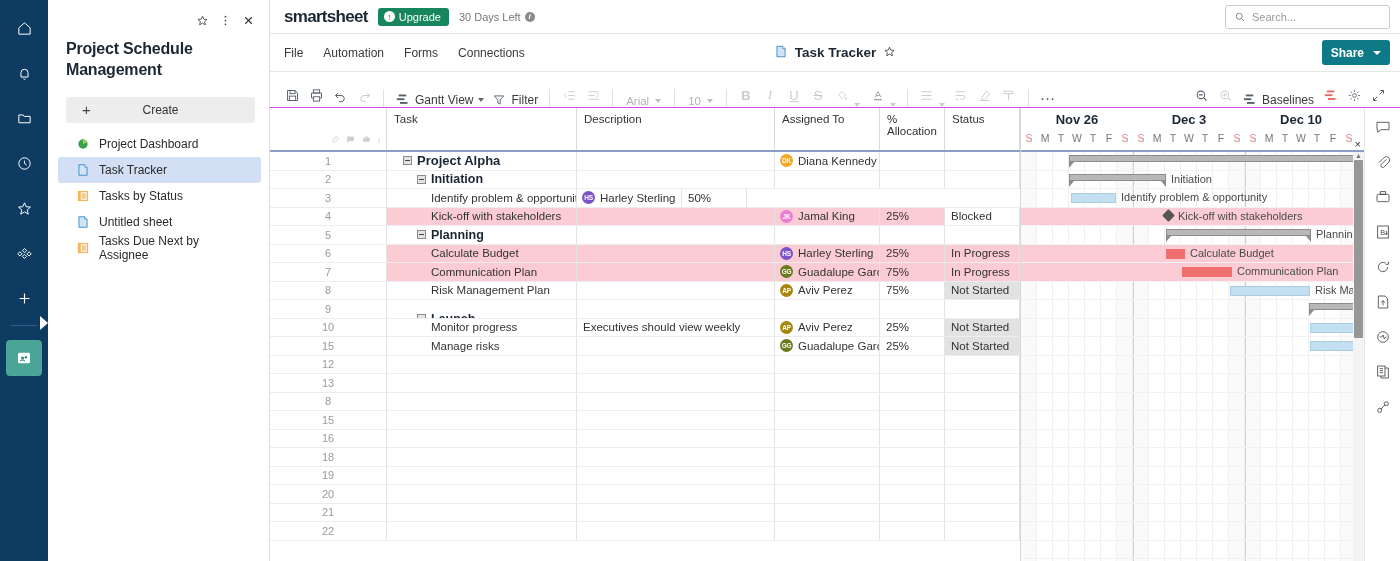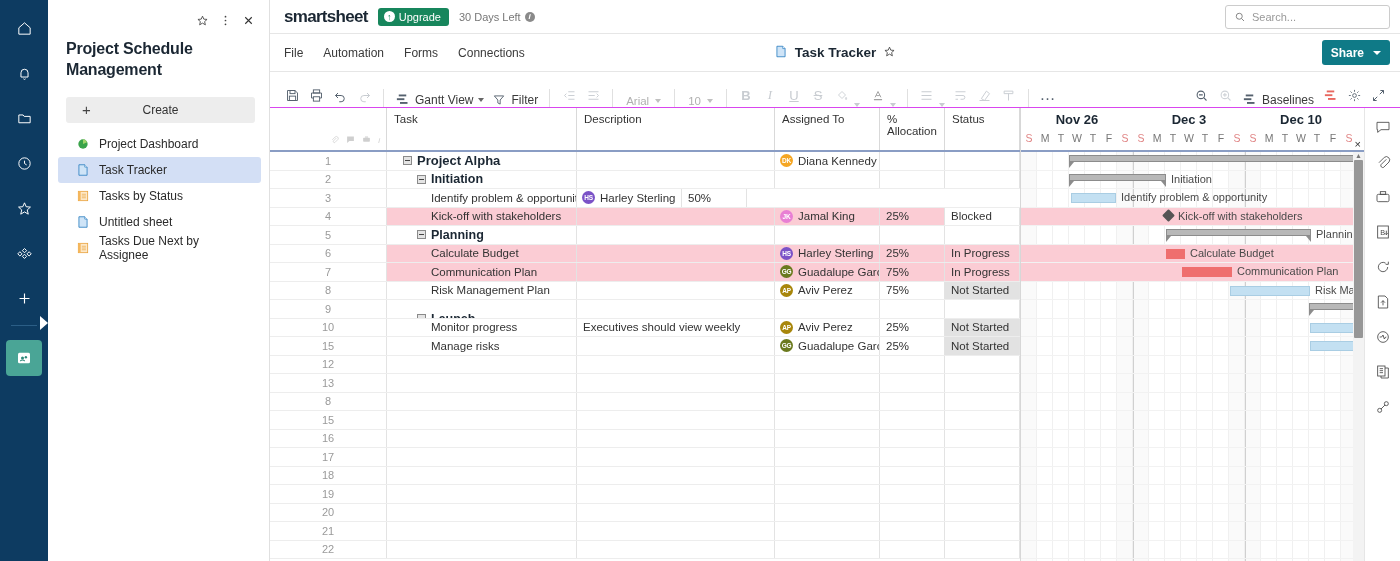--- a/index.html
+++ b/index.html
@@ -800,32 +800,20 @@
                     <span></span>
                   </span>
                 </div>
                 <div class="cell desc"></div>
                 <div class="cell assign"></div>
                 <div class="cell alloc"></div>
                 <div class="cell status"></div>
               </div>
               <div class="row">
                 <div class="cell rownum">16</div>
-                <div class="cell task">
-                  <span class="lvl2" style="display: flex; align-items: center;">
-                    <span></span>
-                  </span>
-                </div>
-                <div class="cell desc"></div>
-                <div class="cell assign"></div>
-                <div class="cell alloc"></div>
-                <div class="cell status"></div>
-              </div>
-              <div class="row">
-                <div class="cell rownum">17</div>
                 <div class="cell task">
                   <span class="lvl2" style="display: flex; align-items: center;">
                     <span></span>
                   </span>
                 </div>
                 <div class="cell desc"></div>
                 <div class="cell assign"></div>
                 <div class="cell alloc"></div>
                 <div class="cell status"></div>
               </div>

